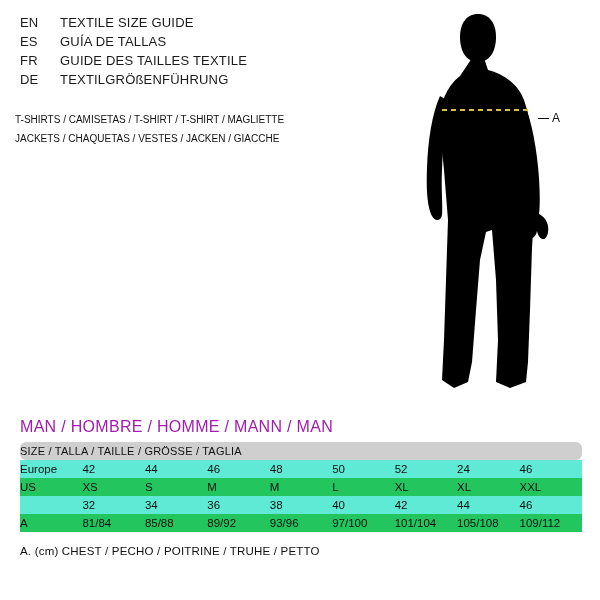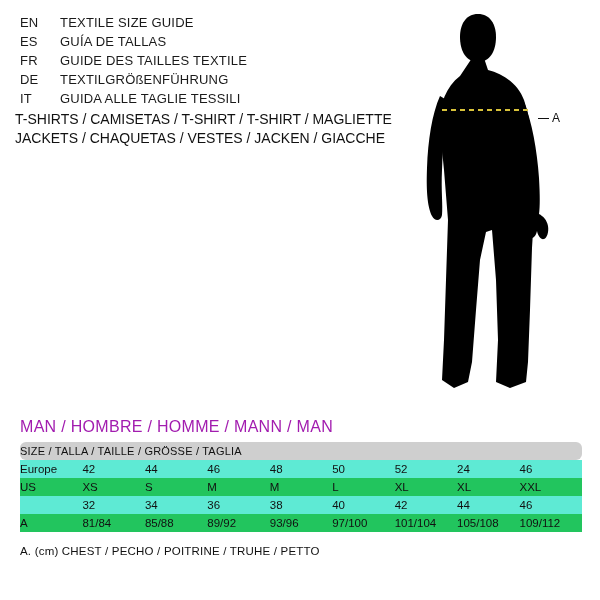--- a/index.html
+++ b/index.html
@@ -46,21 +46,21 @@
   }
 
   
   .categories {
     position: absolute;
     left: 15px;
     top: 110px;
     width: 400px;
   }
   .category-line {
-    font-size: 14px;
+    font-size: 10px;
     line-height: 19px;
     white-space: nowrap;
     color: #111111;
   }
 
   
   .figure-wrap {
     position: absolute;
     left: 400px;
     top: 10px;
@@ -156,24 +156,20 @@
       <span class="lang-code">ES</span>
       <span class="lang-text">GUÍA DE TALLAS</span>
     </div>
     <div class="lang-row">
       <span class="lang-code">FR</span>
       <span class="lang-text">GUIDE DES TAILLES TEXTILE</span>
     </div>
     <div class="lang-row">
       <span class="lang-code">DE</span>
       <span class="lang-text">TEXTILGRÖßENFÜHRUNG</span>
-    </div>
-    <div class="lang-row">
-      <span class="lang-code">IT</span>
-      <span class="lang-text">GUIDA ALLE TAGLIE TESSILI</span>
     </div>
   </div>
 
   <div class="categories">
     <div class="category-line">T-SHIRTS / CAMISETAS / T-SHIRT / T-SHIRT / MAGLIETTE</div>
     <div class="category-line">JACKETS / CHAQUETAS / VESTES / JACKEN / GIACCHE</div>
   </div>
 
   <div class="figure-wrap">
     <svg width="200" height="390" viewBox="0 0 200 390">

